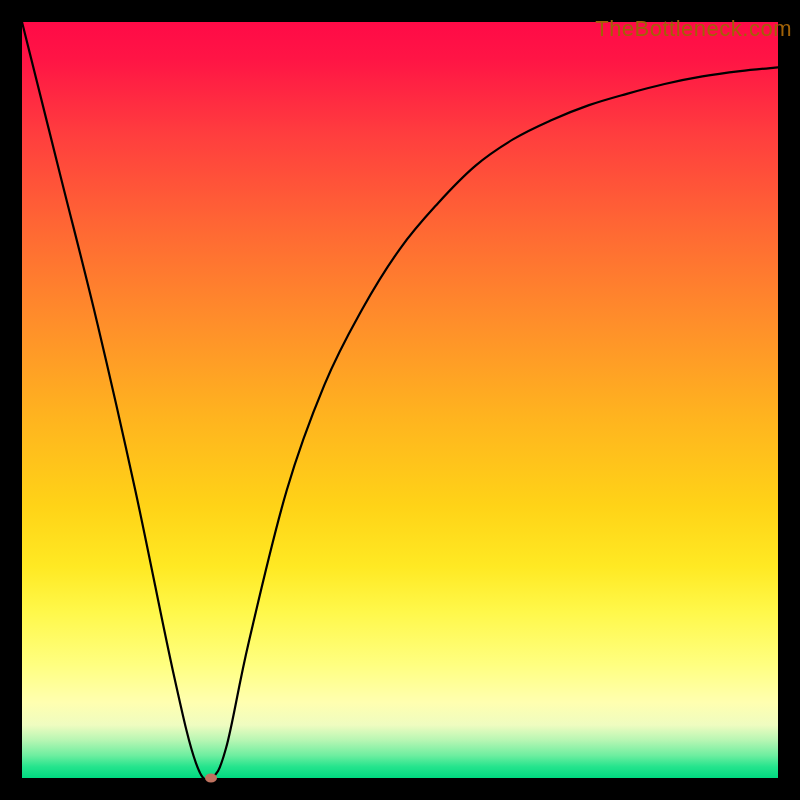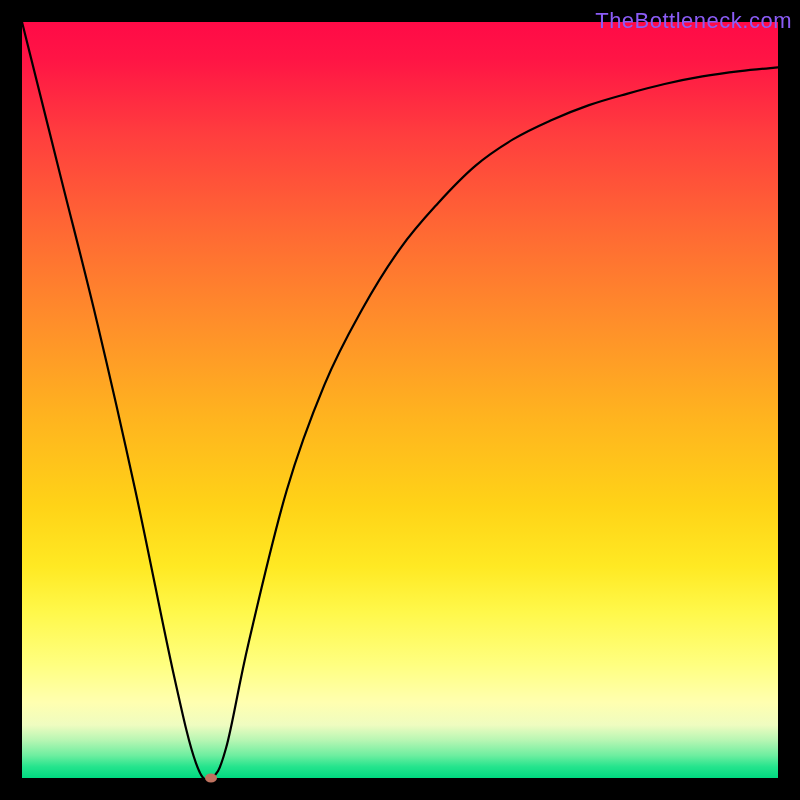--- a/index.html
+++ b/index.html
@@ -6,23 +6,23 @@
     html, body { width: 800px; height: 800px; overflow: hidden; }
     body { background: #000; font-family: Arial, sans-serif; }
     .outer {
       width: 800px;
       height: 800px;
       background: #000;
       position: relative;
     }
     .watermark {
       position: absolute;
-      top: 8px;
+      top: 16px;
       right: 8px;
-      color: #8b5cf6;
+      color: #a16207;
       font-size: 22px;
       font-weight: 500;
       letter-spacing: 0.5px;
       z-index: 10;
     }
     .plot {
       position: absolute;
       top: 22px;
       left: 22px;
       width: 756px;

